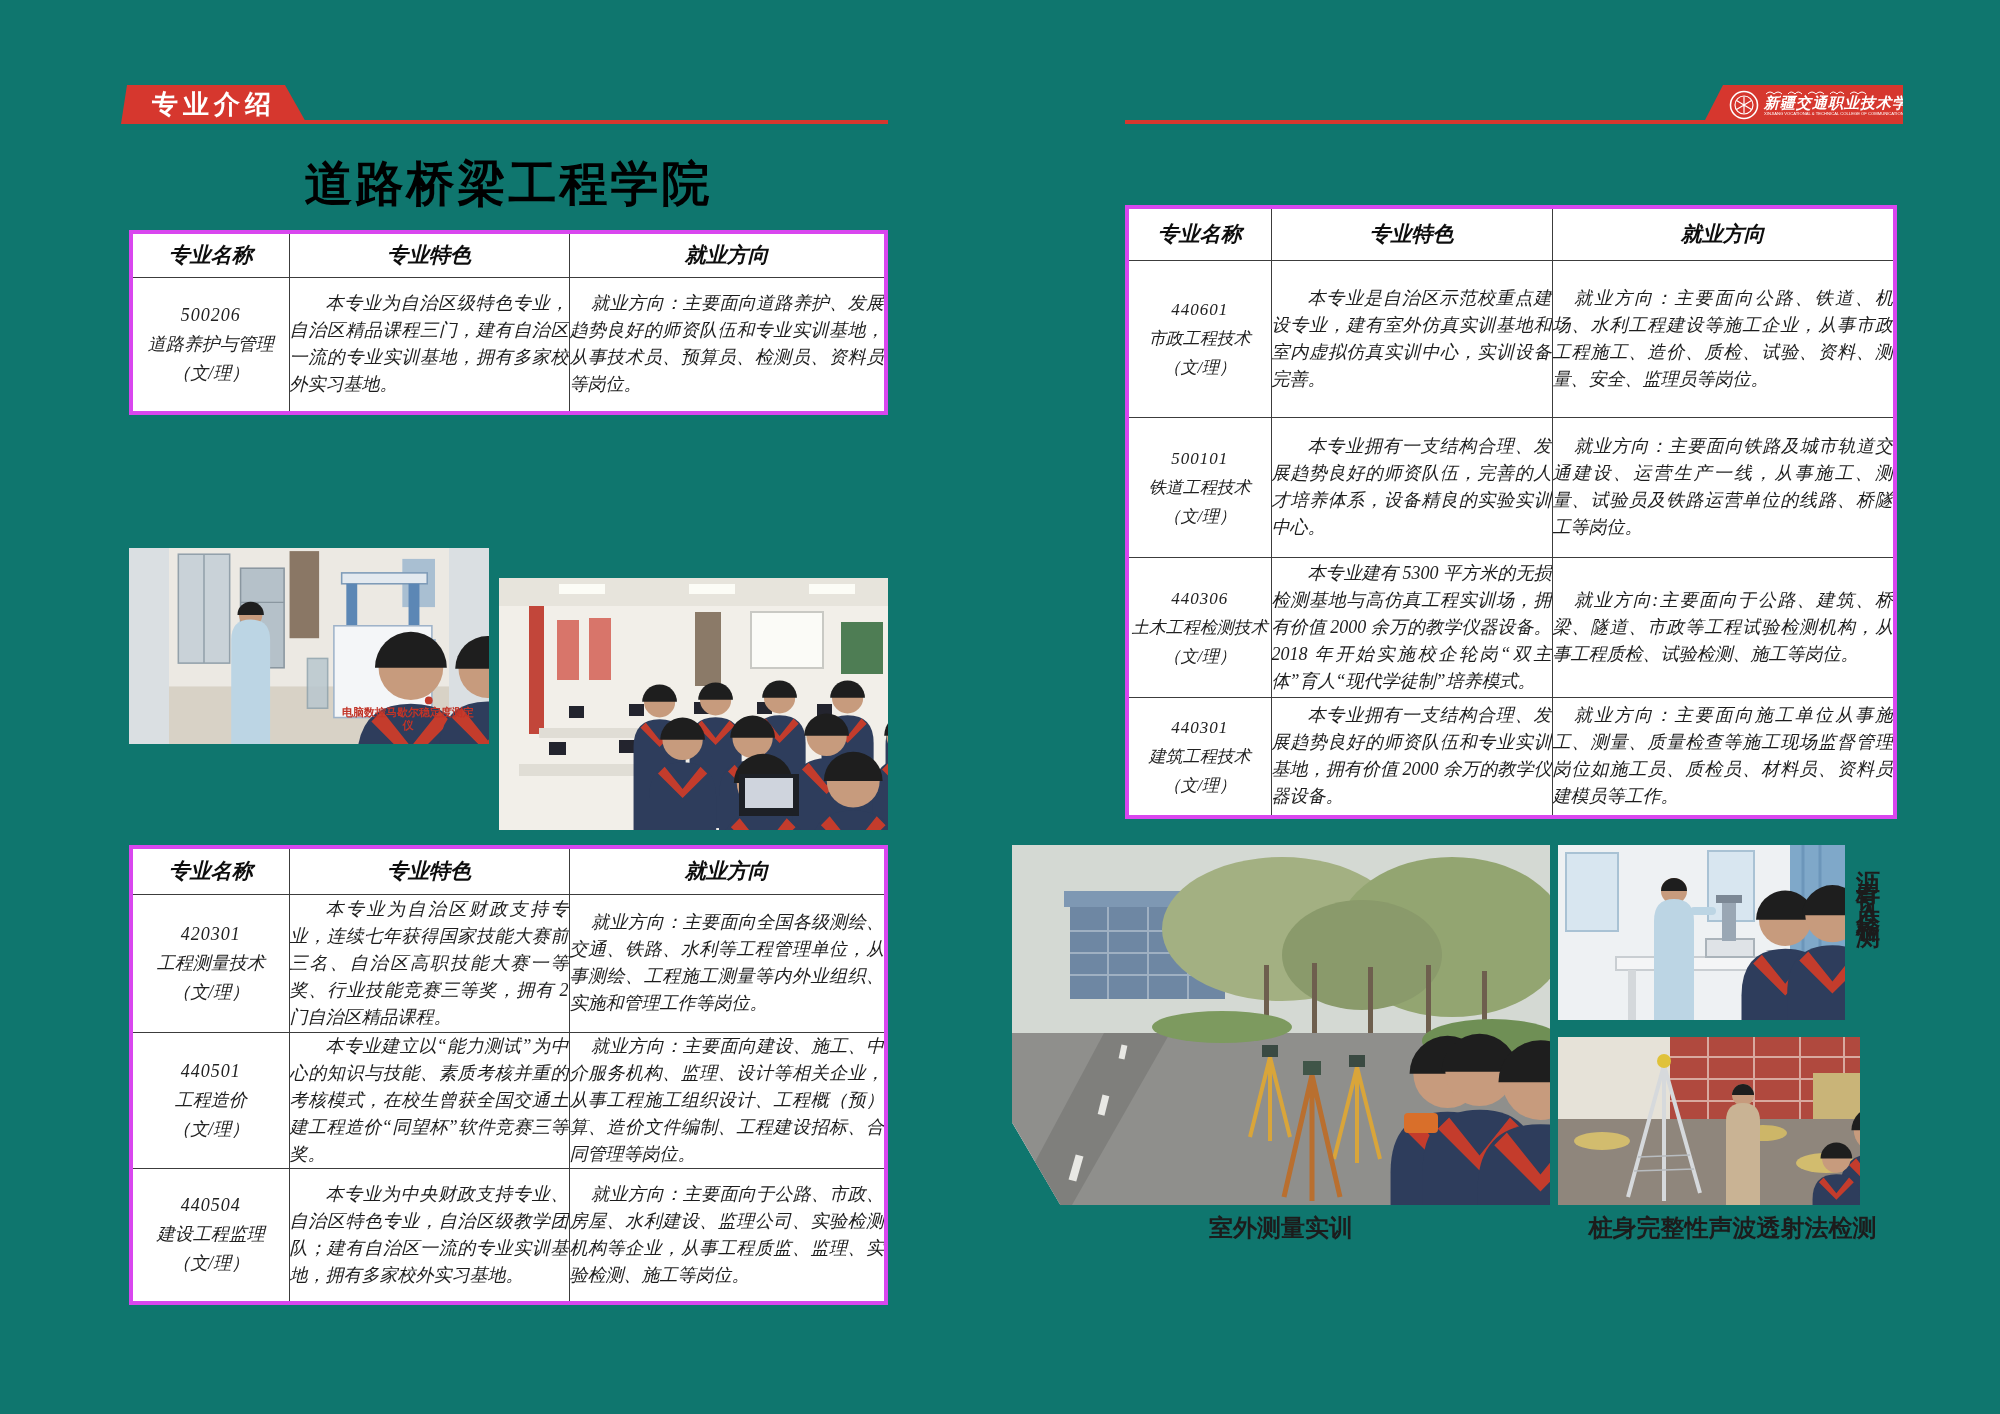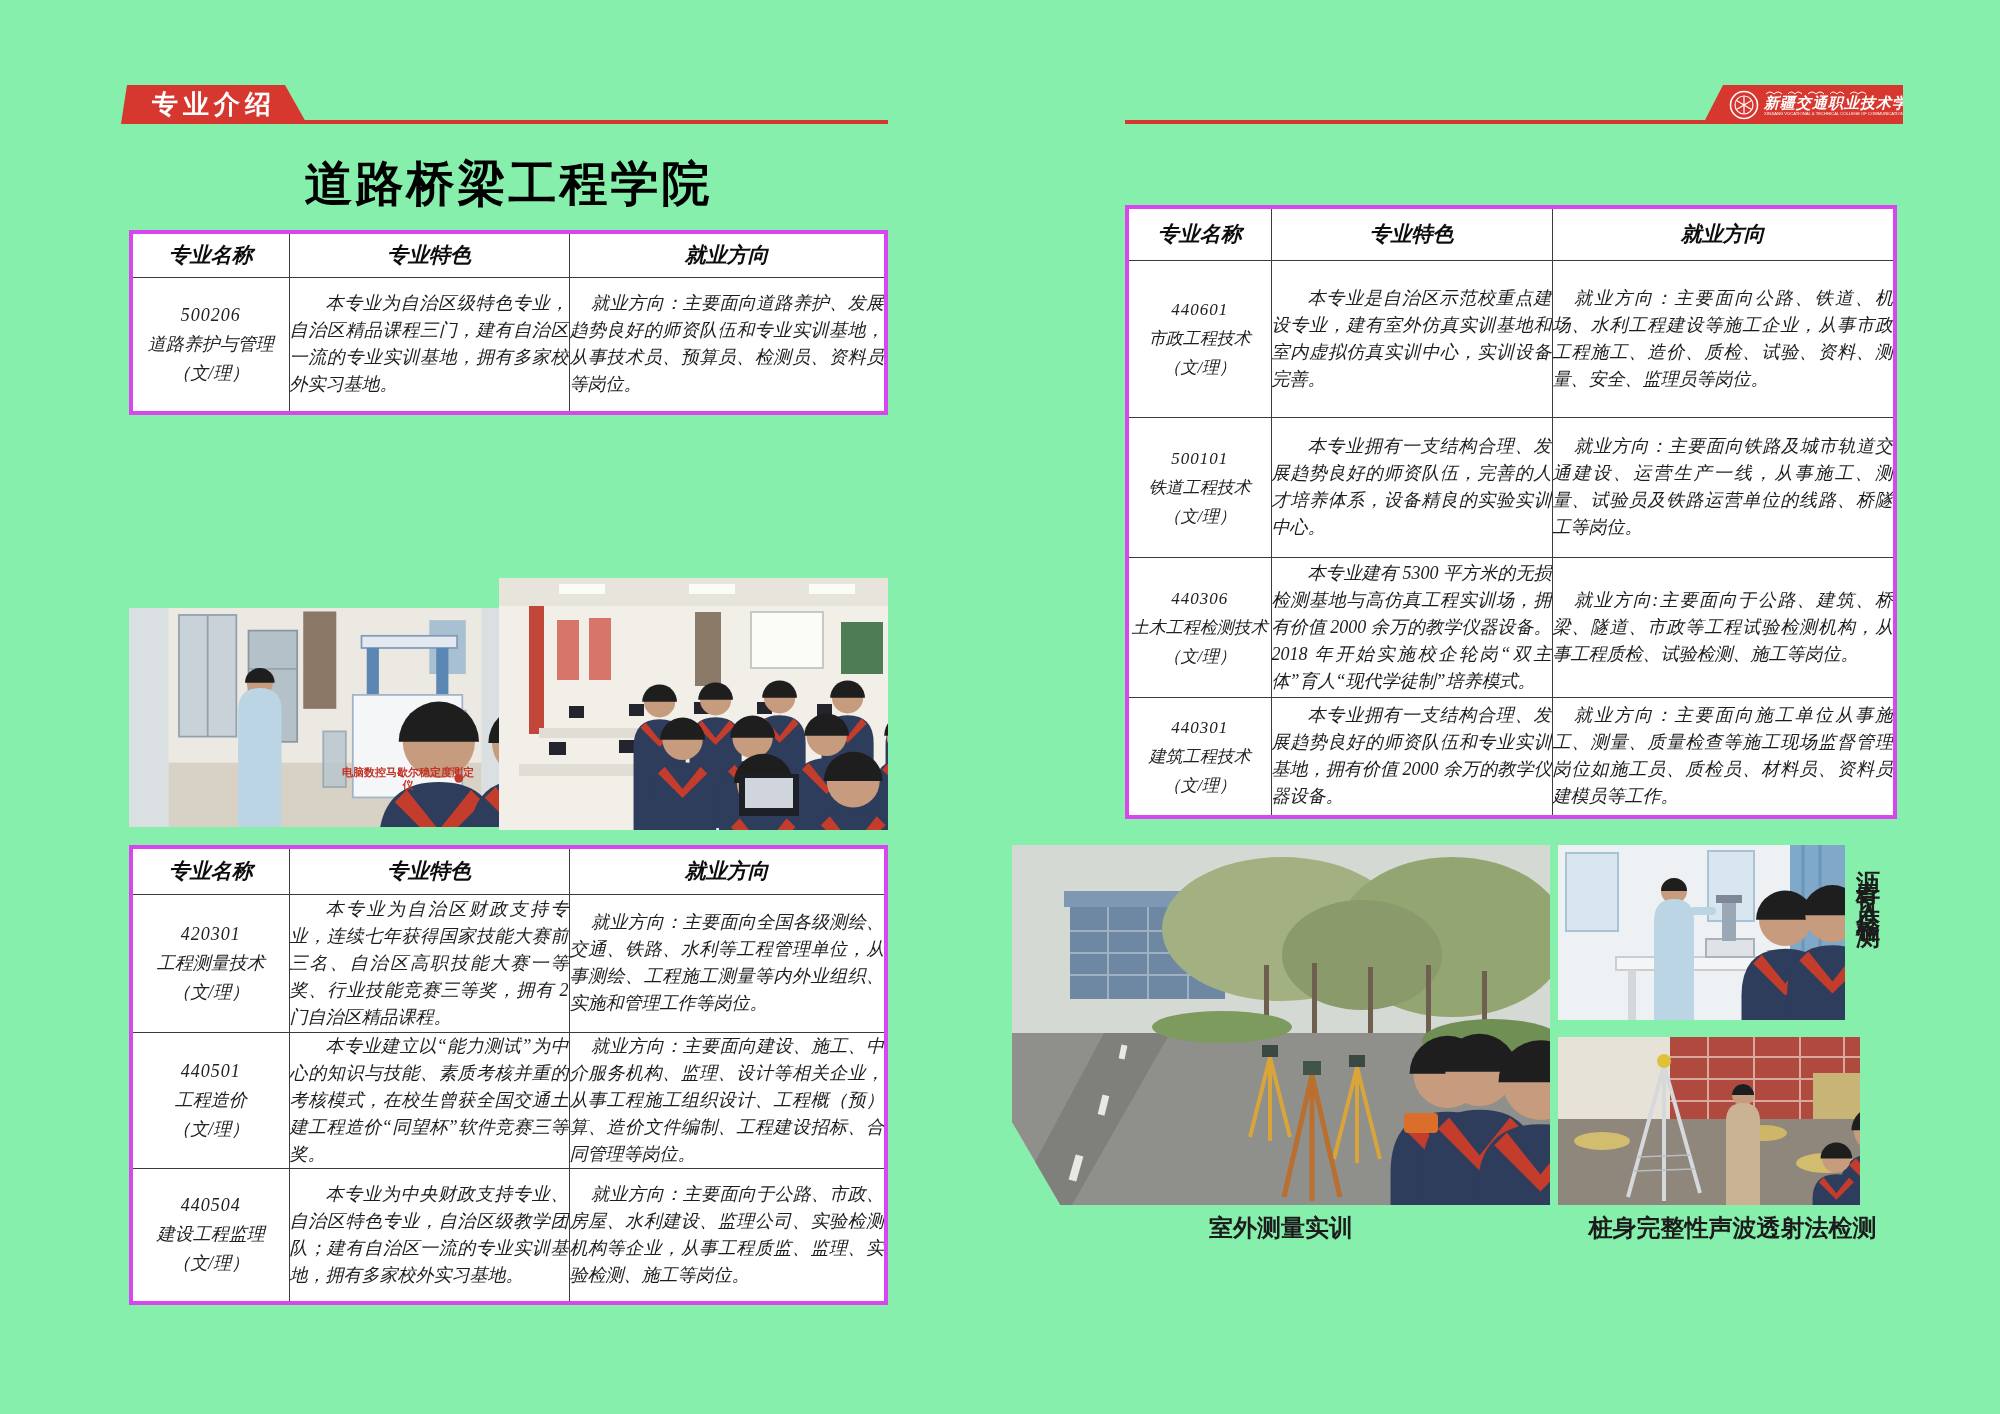--- a/index.html
+++ b/index.html
@@ -1,16 +1,16 @@
 <!DOCTYPE html>
 <html><head>
 <meta charset="utf-8">
 <style>
   html,body{margin:0;padding:0;background:#ffffff;}
-  #canvas{position:relative;width:2000px;height:1414px;background:#86efac;overflow:hidden;
+  #canvas{position:relative;width:2000px;height:1414px;background:#0f766e;overflow:hidden;
           font-family:"Liberation Serif","DejaVu Serif",serif;color:#222;}
   .abs{position:absolute;}
 
   
   .banner-left{left:121px;top:85px;width:186px;height:39px;background:#d6372e;
     clip-path:polygon(6px 0,calc(100% - 22px) 0,100% 100%,0 100%);
     display:flex;align-items:center;justify-content:center;}
   .banner-left span{color:#fff;font-family:"Liberation Sans","DejaVu Sans",sans-serif;
     font-weight:700;font-size:26px;letter-spacing:5px;}
   .redline{background:#d6372e;height:4px;top:120px;}
@@ -105,21 +105,21 @@
       <td class="fcell">
             <p class="ind2">本专业为自治区级特色专业，自治区精品课程三门，建有自治区一流的专业实训基地，拥有多家校外实习基地。</p>
           </td>
       <td class="jcell">
             <p class="ind1">就业方向：主要面向道路养护、发展趋势良好的师资队伍和专业实训基地，从事技术员、预算员、检测员、资料员等岗位。</p>
           </td>
     </tr>
   </tbody>
     </table>
 
-  <div class="abs photo" style="left:129px;top:608px;width:360px;height:219px;padding-left:16px;">
+  <div class="abs photo" style="left:129px;top:548px;width:360px;height:196px;">
     <svg viewBox="0 0 360 252">
       <rect width="360" height="252" fill="#ece9e3"></rect>
       <rect x="12" y="8" width="66" height="140" fill="#c9d2d8" stroke="#93a1ab" stroke-width="2"></rect>
       <line x1="45" y1="8" x2="45" y2="148" stroke="#93a1ab" stroke-width="2"></line>
       <rect x="92" y="26" width="56" height="128" fill="#b5c1c9" stroke="#8a97a0" stroke-width="2"></rect>
       <line x1="92" y1="70" x2="148" y2="70" stroke="#8a97a0" stroke-width="1.5"></line>
       <rect x="155" y="4" width="38" height="112" fill="#8a7765"></rect>
       <rect x="300" y="14" width="42" height="62" fill="#a9bfd2"></rect>
       <rect x="0" y="178" width="360" height="74" fill="#d8d2c6"></rect>
       <rect x="222" y="32" width="110" height="14" fill="#e3e9ef" stroke="#7e9bb8" stroke-width="2"></rect>

